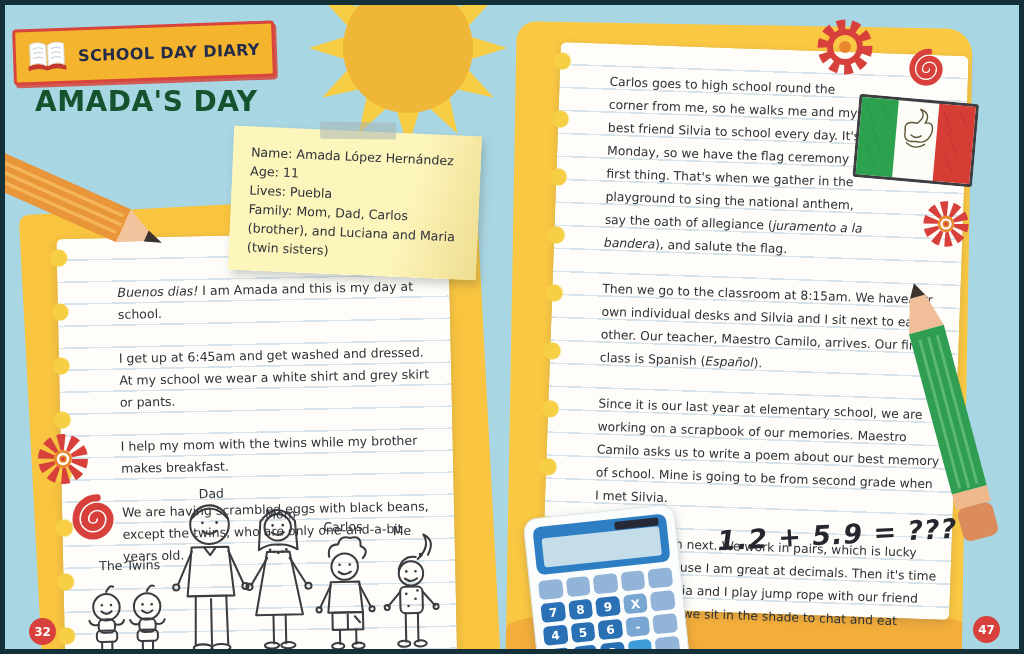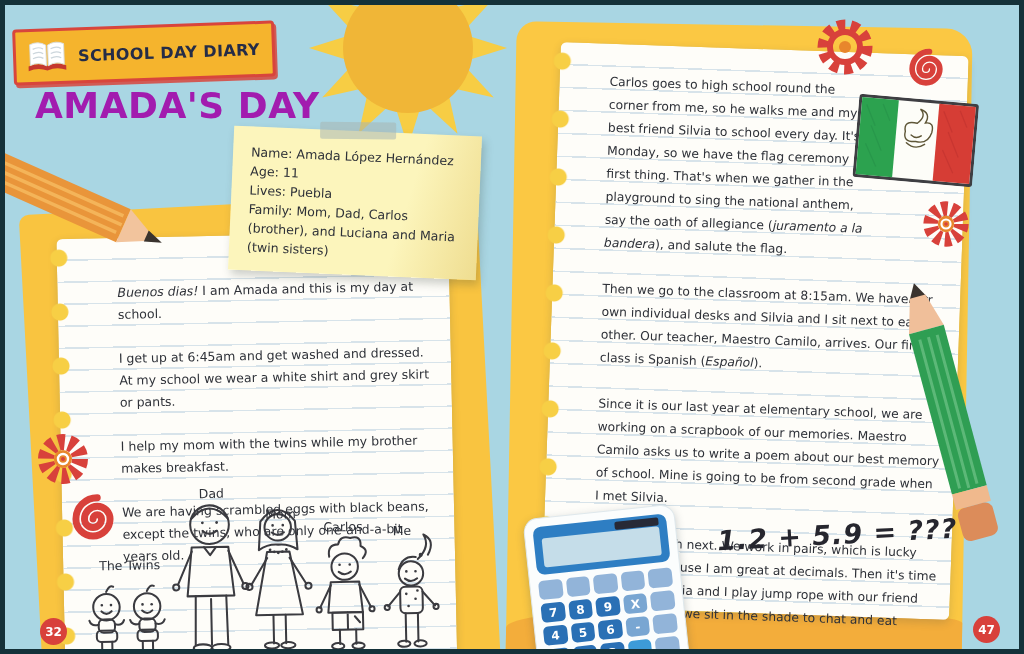--- a/index.html
+++ b/index.html
@@ -11,21 +11,21 @@
   }
   .abs{position:absolute;}
   
   .banner{
     left:8px;top:20px;width:262px;height:56px;background:#f5b42d;
     border:3px solid #d8453c;border-radius:4px;transform:rotate(-2deg);
     display:flex;align-items:center;gap:10px;padding-left:10px;
     box-shadow:2px 3px 0 rgba(216,69,60,.85);z-index:30;
   }
   .banner-label{font-size:16px;font-weight:bold;color:#252c47;letter-spacing:.4px;white-space:nowrap;}
-  .page-title{left:30px;top:80px;font-size:36px;font-weight:800;color:#a21caf;letter-spacing:.5px;z-index:30;}
+  .page-title{left:30px;top:80px;font-size:28px;font-weight:800;color:#14532d;letter-spacing:.5px;z-index:30;}
   
   .folder-left{left:26px;top:198px;width:458px;height:480px;background:#f9c440;border-radius:10px;transform:rotate(-3deg);z-index:2;}
   .folder-right{left:506px;top:20px;width:456px;height:650px;background:#fbc843;border-radius:20px 26px 16px 16px;transform:rotate(1deg);z-index:2;}
   .folder-right-shade{position:absolute;left:0;right:0;bottom:0;height:62px;background:#f3ad3b;border-radius:30% 10% 16px 16px;}
   .paper{
     background:#fefdf9;border-radius:6px;box-shadow:0 3px 9px rgba(40,60,70,.18);
   }
   .paper-left{
     left:56px;top:230px;width:392px;height:448px;transform:rotate(-1.2deg);z-index:3;
     background-image:repeating-linear-gradient(to bottom, rgba(0,0,0,0) 0 20.5px, #d7e3ea 20.5px 22px);
@@ -355,16 +355,16 @@
       <div class="key k-num">2</div>
       <div class="key k-num">3</div>
       <div class="key k-plus">+</div>
       <div class="key k-blank"></div>
 
     </div>
   </div>
 
   <div class="abs equation">1.2 + 5.9 = ???</div>
 
-  <div class="abs badge" style="left:35px;top:613px;">32</div>
+  <div class="abs badge" style="left:24px;top:613px;">32</div>
   <div class="abs badge" style="left:968px;top:611px;">47</div>
 
 </div>
 
 </body></html>

